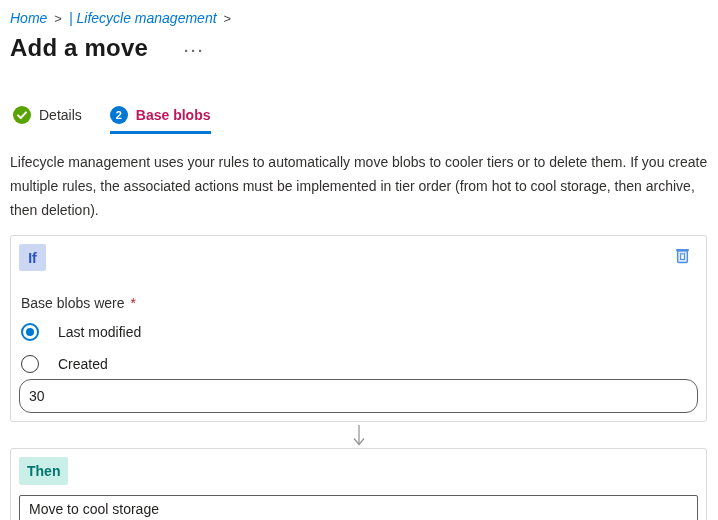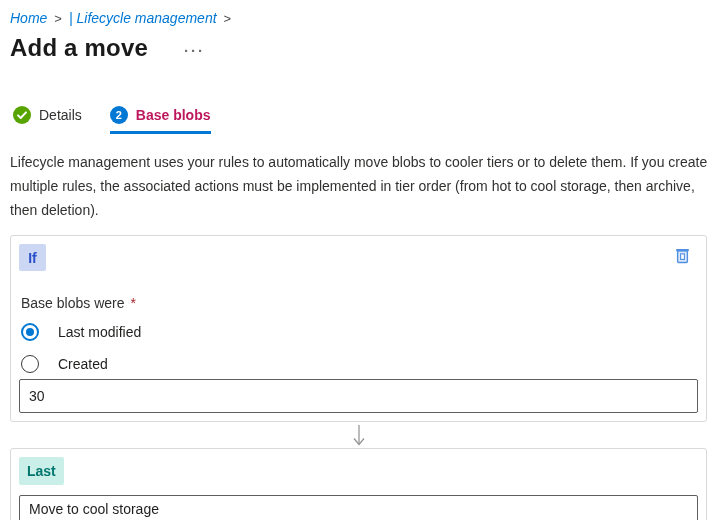--- a/index.html
+++ b/index.html
@@ -54,21 +54,21 @@
   .radio-row{display:flex;align-items:center;gap:19px;margin:12px 0 0 2px;cursor:pointer;width:max-content;}
   .radio-row + .radio-row{margin-top:14px;}
   .radio{width:18px;height:18px;border:1px solid #3b3a39;border-radius:50%;display:inline-flex;
     align-items:center;justify-content:center;background:#fff;flex:none;}
   .dot{width:0;height:0;border-radius:50%;}
   .radio-row[data-selected="true"] .radio{border:2px solid var(--accent-blue);}
   .radio-row[data-selected="true"] .dot{width:8px;height:8px;background:var(--accent-blue);}
   .radio-label{font-size:14px;color:#201f1e;}
 
   .text-input{display:block;width:100%;height:26px;margin-top:6px;border:1px solid var(--input-border);
-    border-radius:2px;font-size:14px;padding:16px 9px;color:#201f1e;
+    border-radius:12px;font-size:14px;padding:16px 9px;color:#201f1e;
     font-family:"Liberation Sans","DejaVu Sans",sans-serif;}
 
   
   .flow-arrow{height:24px;display:flex;justify-content:center;align-items:center;margin-top:2px;}
   .flow-arrow svg{color:var(--arrow-gray);}
 
   
   .then-card{margin-top:0;height:86px;}
   .dropdown{margin-top:10px;height:27px;border:1px solid var(--input-border);border-radius:2px;
     display:flex;align-items:center;justify-content:space-between;padding:0 11px 0 9px;cursor:pointer;background:#fff;}
@@ -143,20 +143,20 @@
   </section>
 
   <div class="flow-arrow">
     <svg width="16" height="22" viewBox="0 0 16 22">
       <line x1="8" y1="0" x2="8" y2="18.5" stroke="currentColor" stroke-width="1.2"></line>
       <polyline points="3,13.5 8,19.5 13,13.5" fill="none" stroke="currentColor" stroke-width="1.2"></polyline>
     </svg>
   </div>
 
   <section class="card then-card">
-    <span class="badge then-badge">Last</span>
+    <span class="badge then-badge">Then</span>
     <div class="dropdown">
       <span class="dropdown-value">Move to cool storage</span>
 
     </div>
   </section>
 
 </div>
 
 </body></html>

